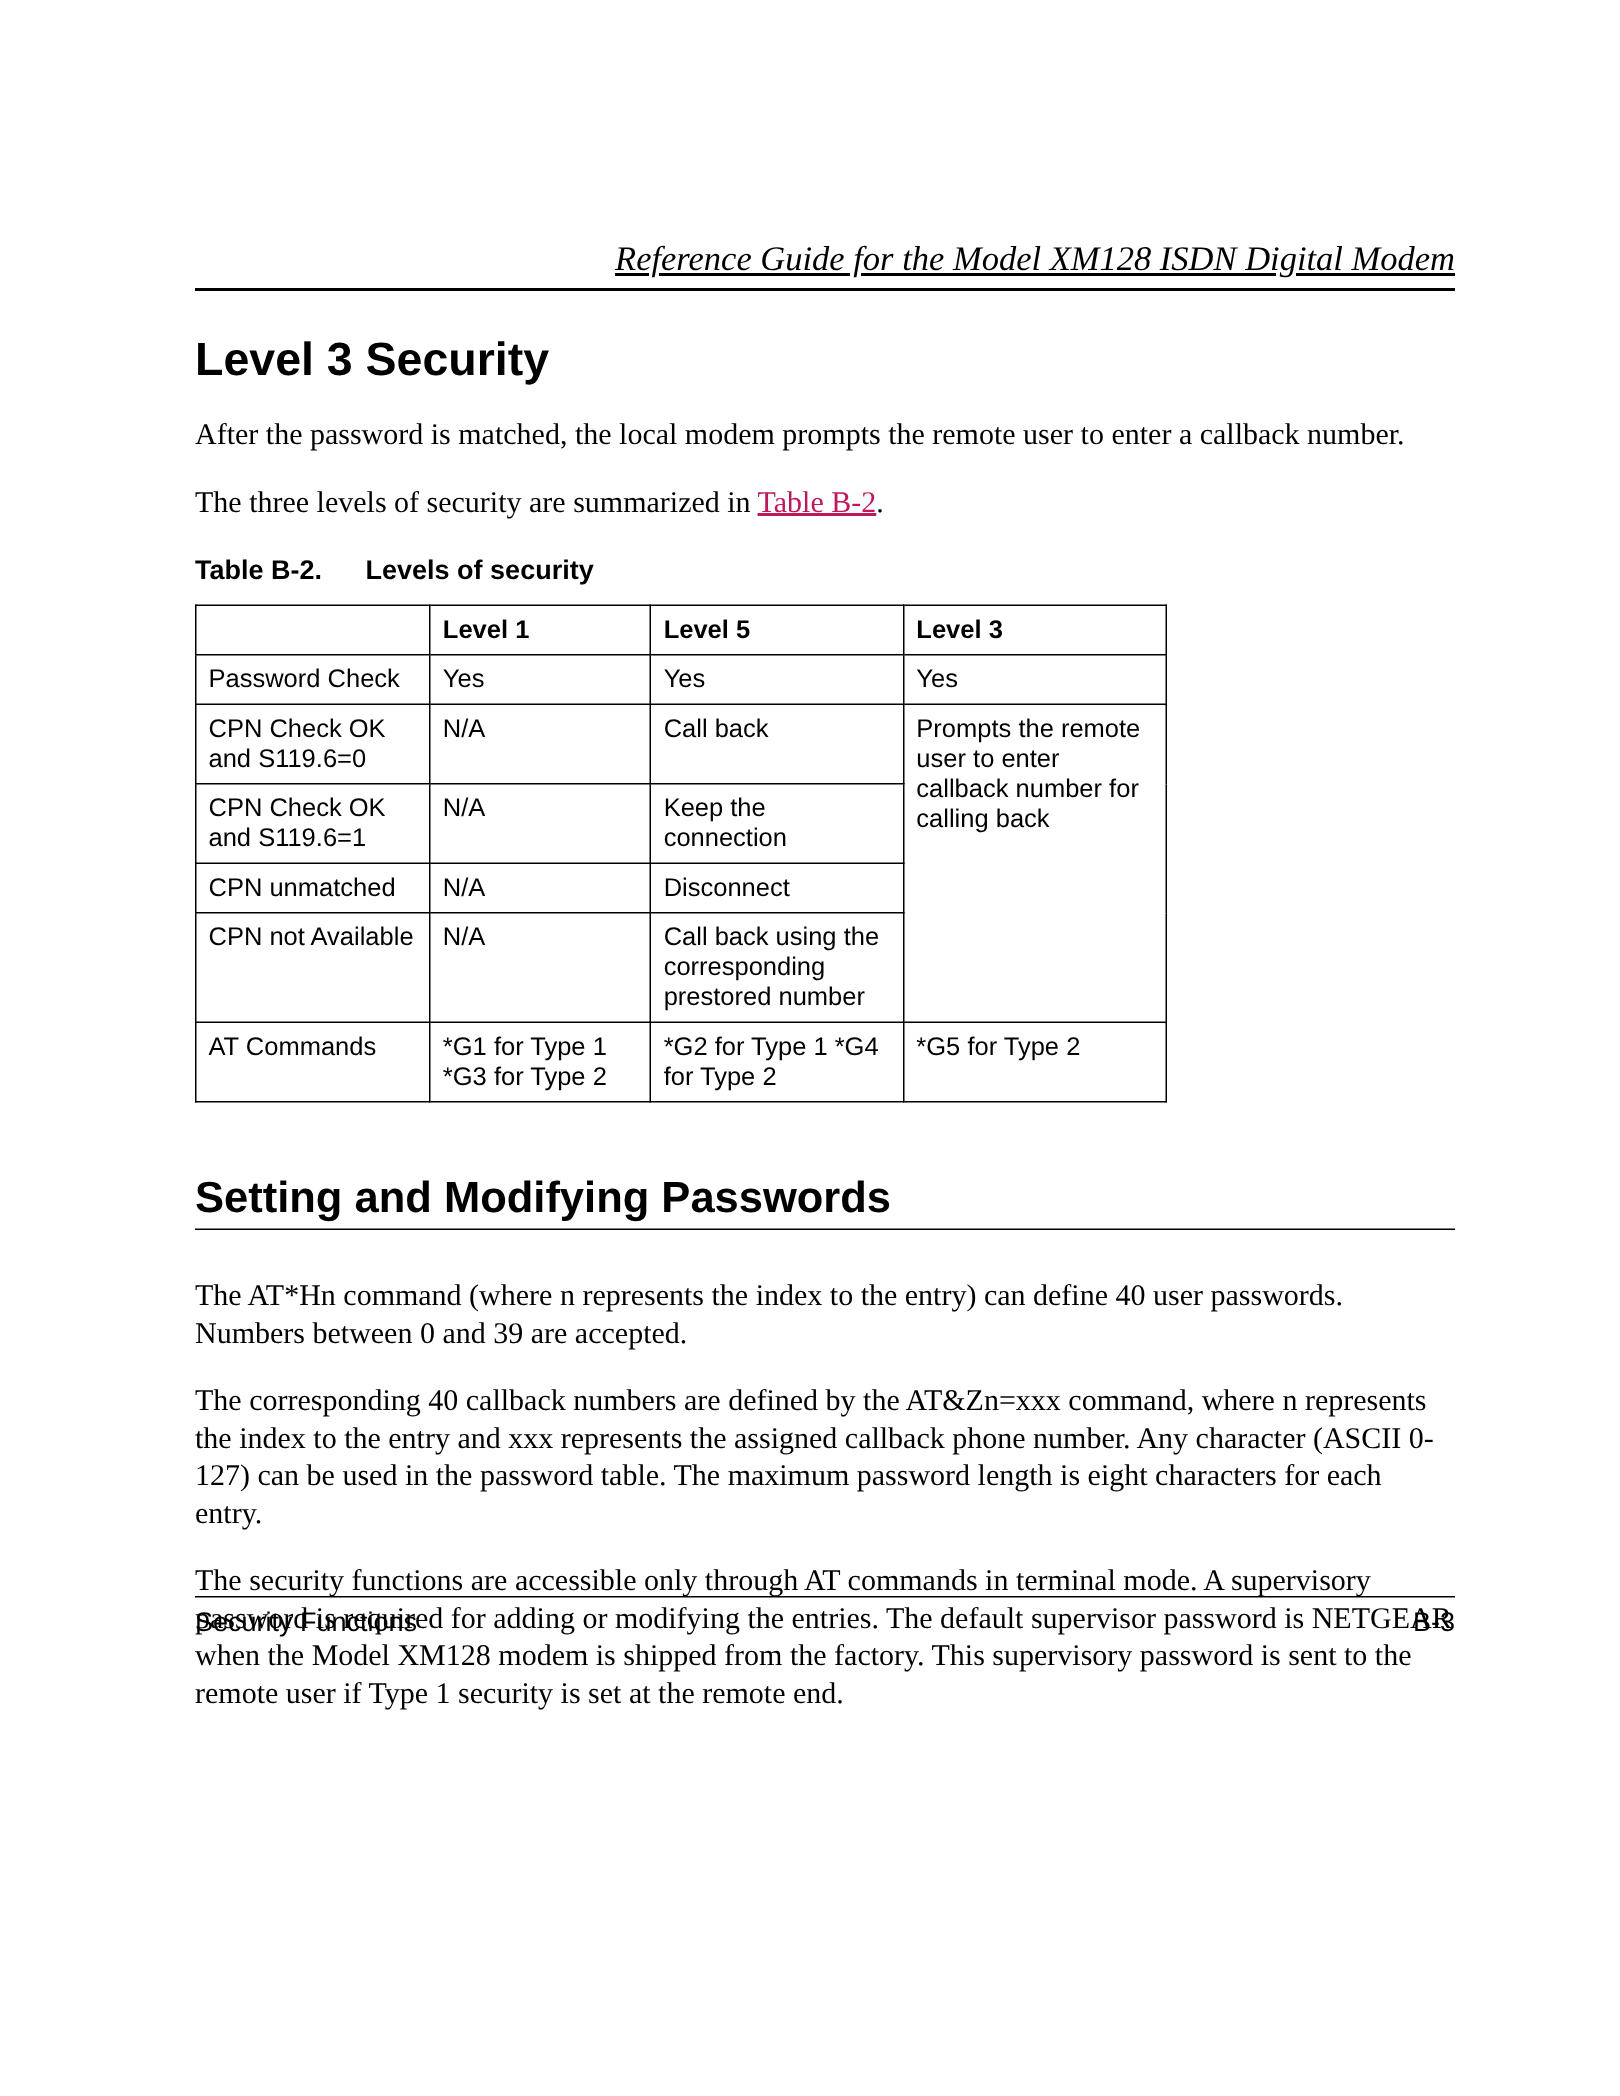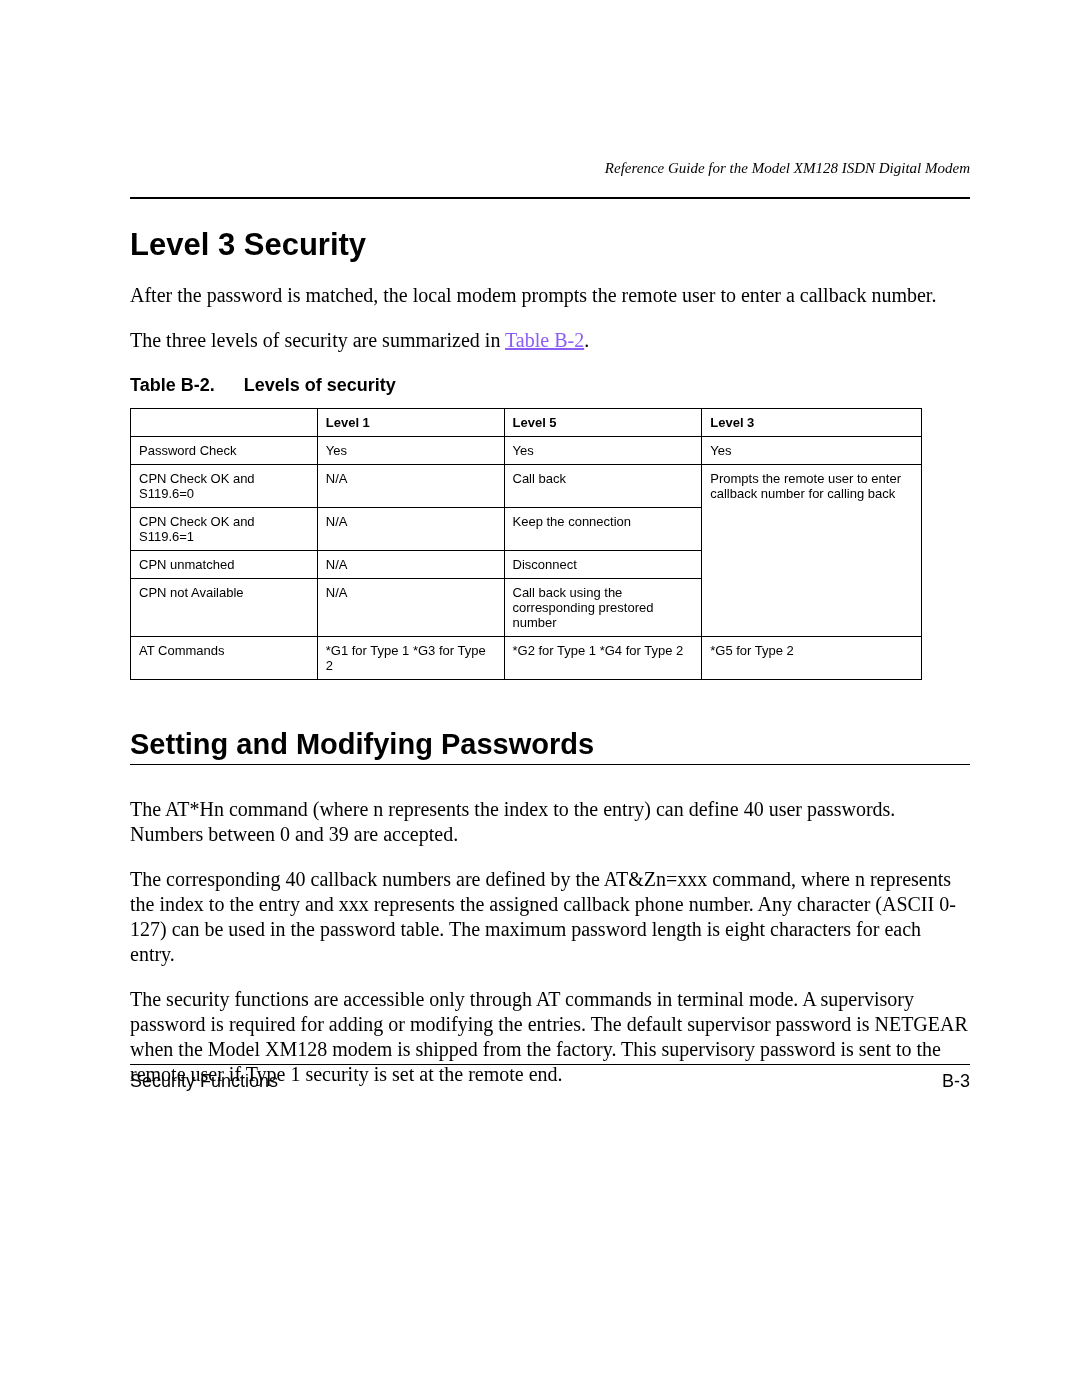--- a/index.html
+++ b/index.html
@@ -8,23 +8,24 @@
       background: white;
       width: 1080px;
       height: 1397px;
       position: relative;
     }
     .page {
       padding: 160px 110px 70px 130px;
     }
     .header-text {
       font-style: italic;
-      font-size: 15px;
+      font-size: 23px;
       text-align: right;
-      margin-bottom: 20px;
+      margin-bottom: 6px;
+      text-decoration: underline;
     }
     .hr-thick {
       border: none;
       border-top: 2px solid #000;
       margin-bottom: 28px;
     }
     h2.section-heading {
       font-family: Liberation Sans, sans-serif;
       font-weight: bold;
       font-size: 31px;
@@ -41,36 +42,36 @@
       border: none;
       border-top: 1px solid #000;
       margin-bottom: 32px;
     }
     p.body-text {
       font-size: 20px;
       line-height: 1.25;
       margin-bottom: 20px;
     }
     a.table-link {
-      color: #8b5cf6;
+      color: #be185d;
     }
     .table-caption {
       font-family: Arial, Helvetica, sans-serif;
       font-weight: bold;
       font-size: 18px;
       margin-top: 22px;
       margin-bottom: 12px;
     }
     .table-caption .cap-num { display: inline-block; }
     .table-caption .cap-title { margin-left: 24px; }
     table.security-table {
       border-collapse: collapse;
-      width: 792px;
+      width: 648px;
       font-family: Arial, Helvetica, sans-serif;
-      font-size: 13px;
+      font-size: 17px;
     }
     table.security-table th,
     table.security-table td {
       border: 1px solid #000;
       padding: 6px 8px;
       text-align: left;
       vertical-align: top;
     }
     table.security-table th {
       font-weight: bold;

